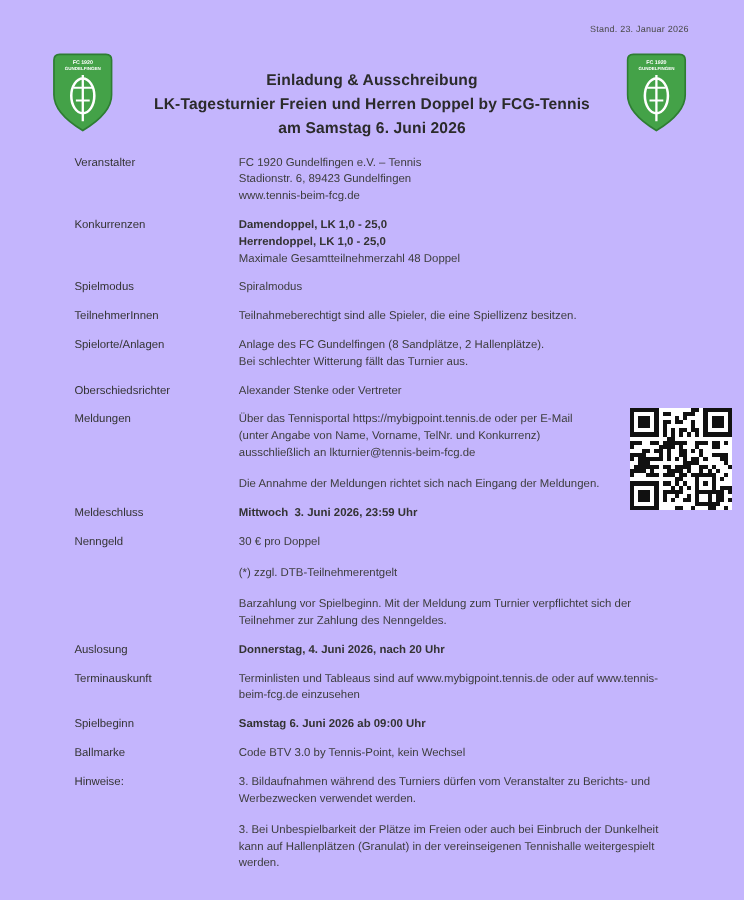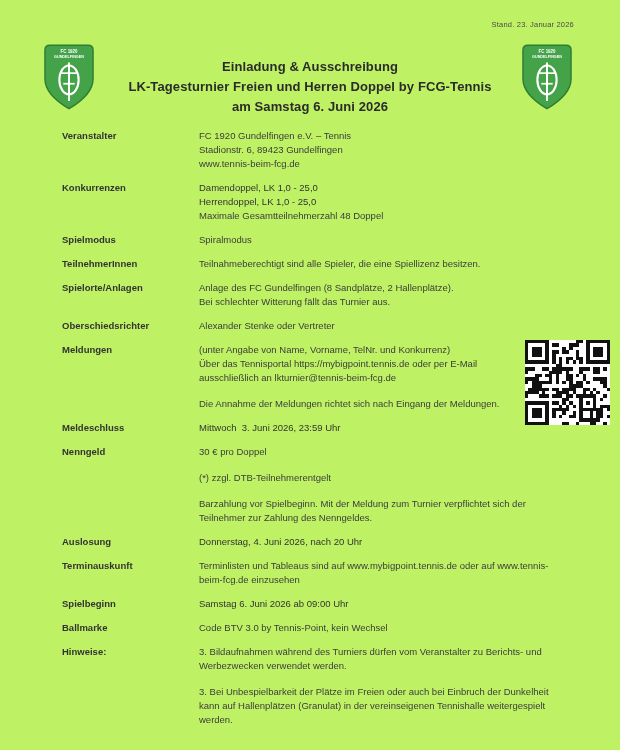--- a/index.html
+++ b/index.html
@@ -7,46 +7,46 @@
     --logo-green-dark:#2e7d33;
     --body-text:#3c3c3c;
     --title-text:#2b2b2b;
   }
   *{margin:0;padding:0;box-sizing:border-box;}
   html,body{background:#ffffff;}
   body{font-family:"Liberation Sans","DejaVu Sans",sans-serif;color:var(--body-text);}
   .page{
     position:relative;
     width:620px;height:750px;
-    background:#bef264;
+    background:#c4b5fd;
     overflow:hidden;
   }
   .stand{
     position:absolute;top:20px;right:46px;
     font-size:7.5px;color:#4a4a4a;letter-spacing:.2px;
   }
   .logo{position:absolute;top:44px;width:50px;height:66px;}
   .logo-left{left:44px;}
   .logo-right{left:522px;}
   .title{
     position:absolute;top:57px;left:110px;width:400px;
     text-align:center;font-weight:bold;font-size:13px;line-height:20px;
     color:var(--title-text);letter-spacing:.1px;
   }
   main{
     position:absolute;top:129px;left:62px;width:506px;
   }
   .row{display:flex;margin-bottom:10px;}
   .row-label{
     width:125px;flex-shrink:0;
-    font-weight:bold;font-size:9.5px;line-height:14px;color:#333;
+    font-weight:normal;font-size:9.5px;line-height:14px;color:#333;
   }
   .row-content{flex:1;font-size:9.5px;color:var(--body-text);margin-left:12px;}
   .line{line-height:14px;white-space:pre;}
-  .line.bold{font-weight:normal;color:#333;}
+  .line.bold{font-weight:bold;color:#333;}
   .spacer{height:12px;}
   .link{cursor:pointer;}
   .qr{position:absolute;top:340px;left:525px;width:85px;height:85px;}
 </style>
 </head>
 <body>
 
 <div class="page">
 
   <div class="stand">Stand. 23. Januar 2026</div>
@@ -123,22 +123,22 @@
       </div>
       <div class="row">
         <div class="row-label">Oberschiedsrichter</div>
         <div class="row-content">
           <div class="line"><span>Alexander Stenke oder Vertreter</span></div>
         </div>
       </div>
       <div class="row">
         <div class="row-label">Meldungen</div>
         <div class="row-content">
+          <div class="line"><span>Über das Tennisportal https://mybigpoint.tennis.de oder per E-Mail</span></div>
           <div class="line"><span>(unter Angabe von Name, Vorname, TelNr. und Konkurrenz)</span></div>
-          <div class="line"><span>Über das Tennisportal https://mybigpoint.tennis.de oder per E-Mail</span></div>
           <div class="line"><span>ausschließlich an </span><span class="link">lkturnier@tennis-beim-fcg.de</span></div>
           <div class="spacer"></div>
           <div class="line"><span>Die Annahme der Meldungen richtet sich nach Eingang der Meldungen.</span></div>
         </div>
       </div>
       <div class="row">
         <div class="row-label">Meldeschluss</div>
         <div class="row-content">
           <div class="line bold"><span>Mittwoch  3. Juni 2026, 23:59 Uhr</span></div>
         </div>

